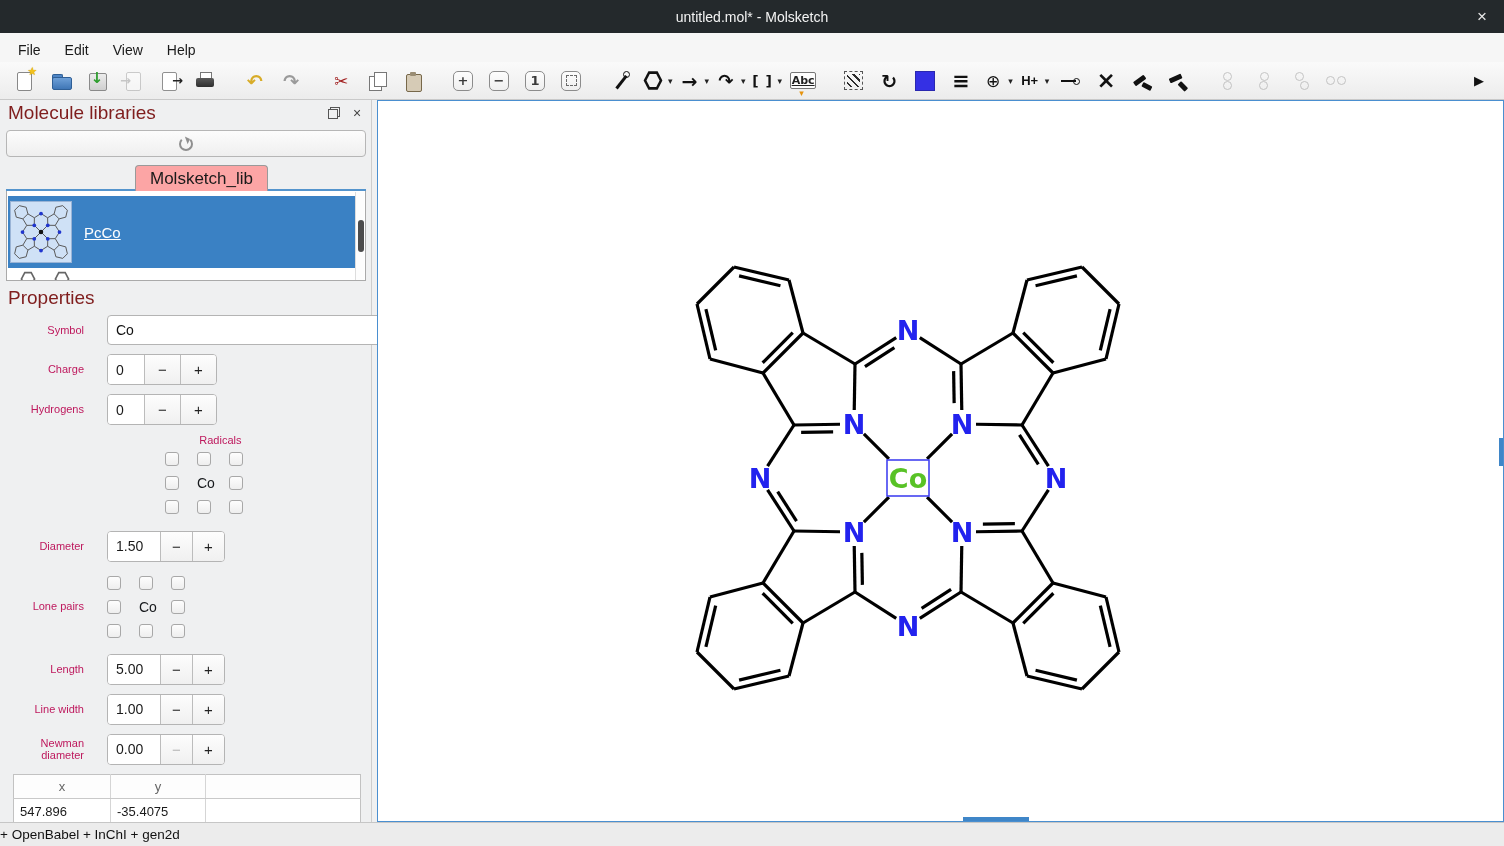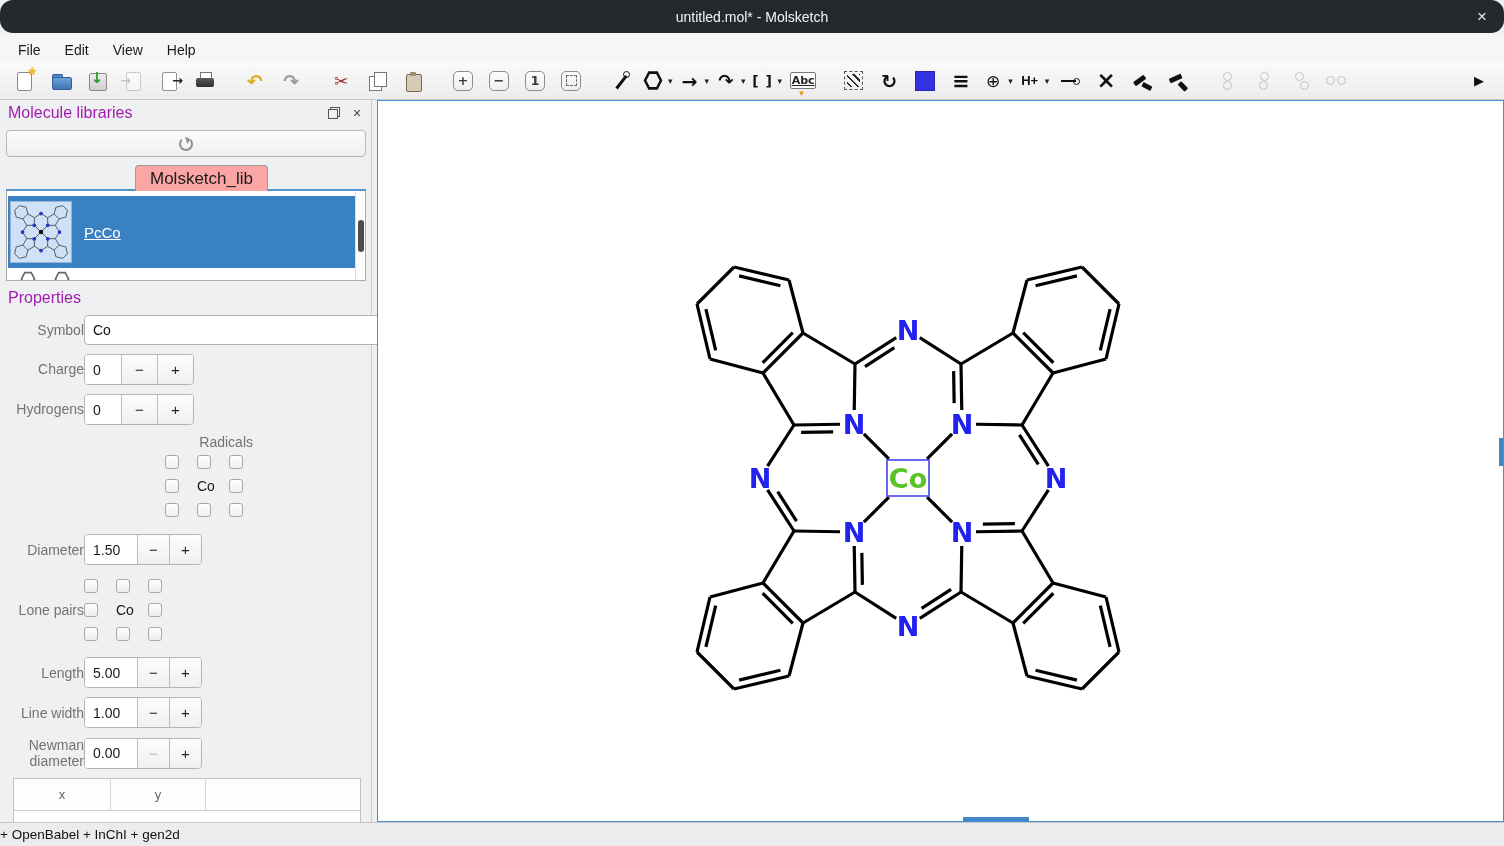--- a/index.html
+++ b/index.html
@@ -1,20 +1,20 @@
 <!DOCTYPE html>
 <html><head>
 <meta charset="utf-8">
 <style>
   * { margin:0; padding:0; box-sizing:border-box; }
   html,body { width:1504px; height:846px; overflow:hidden; }
   body { font-family:"Liberation Sans","DejaVu Sans",sans-serif; font-size:13px; color:#1a1a1a; background:#eff0f1; position:relative; }
 
   
-  .titlebar { position:absolute; left:0; top:0; width:1504px; height:33px; background:#24292c; display:flex; align-items:center; justify-content:center;border-radius:13px; }
+  .titlebar { position:absolute; left:0; top:0; width:1504px; height:33px; background:#24292c; display:flex; align-items:center; justify-content:center; }
   .titlebar .title { color:#f4f4f4; font-size:14px; }
   .titlebar .close { position:absolute; right:8px; top:0; width:28px; height:33px; color:#e8e8e8; font-size:17px; display:flex; align-items:center; justify-content:center; cursor:default; }
 
   
   .menubar { position:absolute; left:0; top:33px; width:1504px; height:34px; background:#f6f6f6; border-bottom:1px solid #dcdcdc; display:flex; align-items:center; padding-left:6px; }
   .menubar .mitem { padding:4px 12px; font-size:14px; color:#1a1a1a; }
 
   
   .toolbar { position:absolute; left:0; top:62px; width:1504px; height:38px; background:linear-gradient(#fafafa,#ececec); border-bottom:1px solid #c9c9c9; display:flex; align-items:center; padding:0 10px; }
   .tbtn { height:30px; min-width:30px; border:none; background:transparent; display:flex; align-items:center; justify-content:center; margin-right:6px; border-radius:3px; position:relative; }
@@ -68,21 +68,21 @@
   .ic-mech2::after { transform:rotate(45deg); }
   .ic-dis::before { content:""; position:absolute; left:6px; top:2px; width:7px; height:7px; border:1.5px solid #808080; border-radius:50%; }
   .ic-dis::after { content:""; position:absolute; left:6px; bottom:2px; width:7px; height:7px; border:1.5px solid #808080; border-radius:50%; }
   .ic-dis2::before { left:7px; } .ic-dis3::after { left:11px; }
   .ic-dis4::before { left:1px; top:6px; } .ic-dis4::after { left:12px; top:6px; bottom:auto; }
   .g-expand { font-size:13px; color:#111; }
 
   
   .dock { position:absolute; left:0; top:100px; width:372px; height:722px; background:#eff0f1; border-right:1px solid #cdcdcd; }
   .panel-head { height:22px; display:flex; align-items:center; padding:0 8px; }
-  .panel-head .ptitle { flex:1; font-size:16px; color:#a21caf; }
+  .panel-head .ptitle { flex:1; font-size:19px; color:#7f1d1d; }
   .float-ic { position:relative; width:12px; height:12px; margin-right:10px; }
   .float-ic::before { content:""; position:absolute; right:0; top:0; width:8px; height:8px; border:1.2px solid #555; }
   .float-ic::after { content:""; position:absolute; left:0; bottom:0; width:8px; height:8px; border:1.2px solid #555; background:#eff0f1; }
   .phx { color:#444; font-size:14px; width:14px; text-align:center; }
 
   .refresh-btn { position:absolute; left:6px; top:28px; width:360px; height:27px; border:1px solid #b6b6b6; border-radius:4px; background:linear-gradient(#fcfcfc,#efefef); display:flex; align-items:center; justify-content:center; }
   .refresh-ic { position:relative; width:14px; height:14px; border:2px solid #8f8f8f; border-radius:50%; border-top-color:transparent; }
   .refresh-ic::after { content:""; position:absolute; right:-3px; top:-4px; border:4px solid transparent; border-left-color:#8f8f8f; transform:rotate(-20deg); }
 
   .tabbar { position:absolute; left:6px; top:63px; width:360px; height:26px; }
@@ -97,21 +97,21 @@
   .libscroll .lthumb { position:absolute; left:1.5px; top:28px; width:6px; height:32px; background:#4c4c4c; border-radius:3px; }
   .nextitem { position:absolute; left:1px; top:77px; width:349px; height:12px; background:#fff; overflow:hidden; }
   .mini-hex { position:absolute; top:3px; width:16px; height:16px; }
   .mini-hex .hexo { left:0; top:0; width:16px; height:16px; background:#666; }
   .mini-hex .hexi { left:2px; top:2px; width:12px; height:12px; background:#fff; }
 
   
   .props { position:absolute; left:0; top:187px; width:432px; }
   .pcontent { padding:6px 10px 0 4px; }
   .prow { display:flex; align-items:center; margin:0 0 9px 0; }
-  .plabel { width:80px; text-align:right; margin-right:0; font-size:14px; color:#737373; line-height:1.15; }
+  .plabel { width:80px; text-align:right; margin-right:23px; font-size:11px; color:#be185d; line-height:1.15; }
   .tinput { flex:1; height:30px; border:1px solid #b4b4b4; border-radius:4px; background:#fff; font-size:14px; padding:0 8px; color:#111; font-family:"Liberation Sans",sans-serif; }
   .spin { display:flex; height:31px; border:1px solid #b4b4b4; border-radius:4px; background:#fff; overflow:hidden; }
   .spin .sval { width:36px; display:flex; align-items:center; padding-left:8px; font-size:14px; background:#fff; }
   .spin.wide .sval { width:52px; }
   .spin .sbtn { width:36px; display:flex; align-items:center; justify-content:center; font-size:15px; color:#222; background:linear-gradient(#fdfdfd,#f0f0f0); border-left:1px solid #bcbcbc; }
   .spin.wide .sbtn { width:32px; }
   .spin .sbtn.dis { color:#b6b6b6; }
   .grid3 { display:grid; grid-template-columns:repeat(3,32px); grid-template-rows:repeat(3,24px); align-items:center; }
   .cb { width:14px; height:14px; border:1px solid #a8a8a8; border-radius:3px; background:linear-gradient(#fdfdfd,#eee); }
   .gco { font-size:14px; color:#16191c; text-align:left; }
@@ -462,20 +462,25 @@
           <span class="sbtn">+</span>
         </span>
       </div>
 
       <table class="ctable">
         <tbody>
             <tr>
           <th>x</th>
           <th>y</th>
           <th></th>
+        </tr>
+        <tr>
+          <td>547.896</td>
+          <td>-35.4075</td>
+          <td></td>
         </tr>
         <tr class="empty">
               <td></td>
               <td></td>
               <td></td>
             </tr>
       </tbody>
         </table>
 
     </div>

